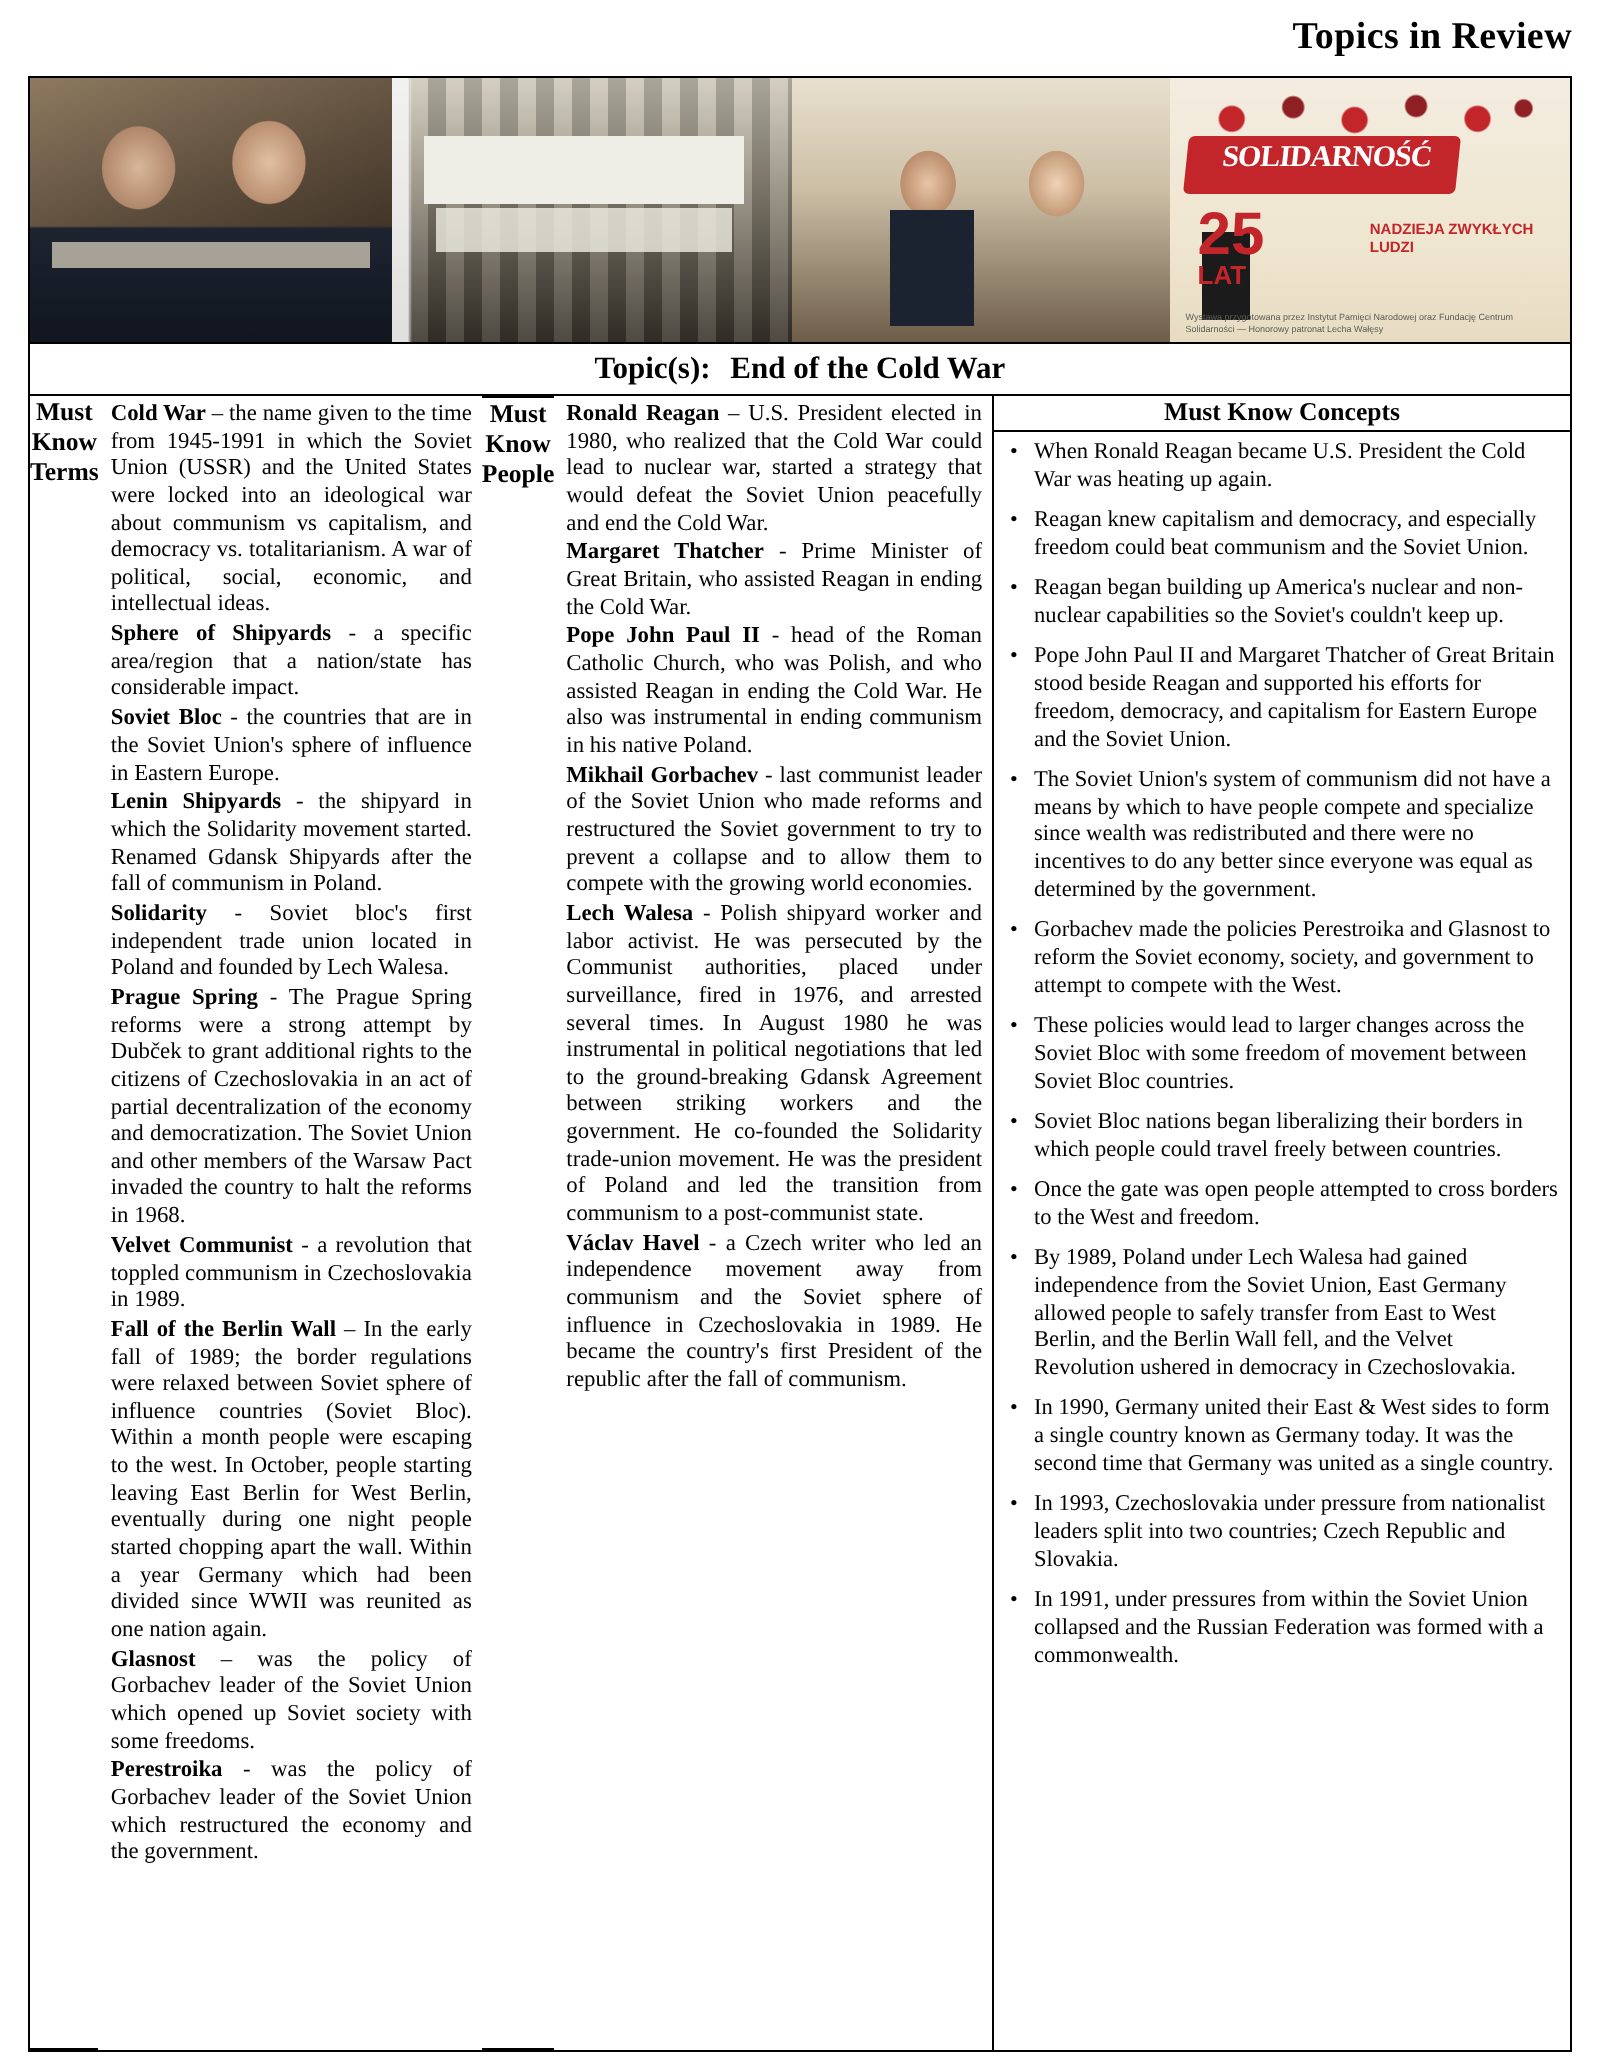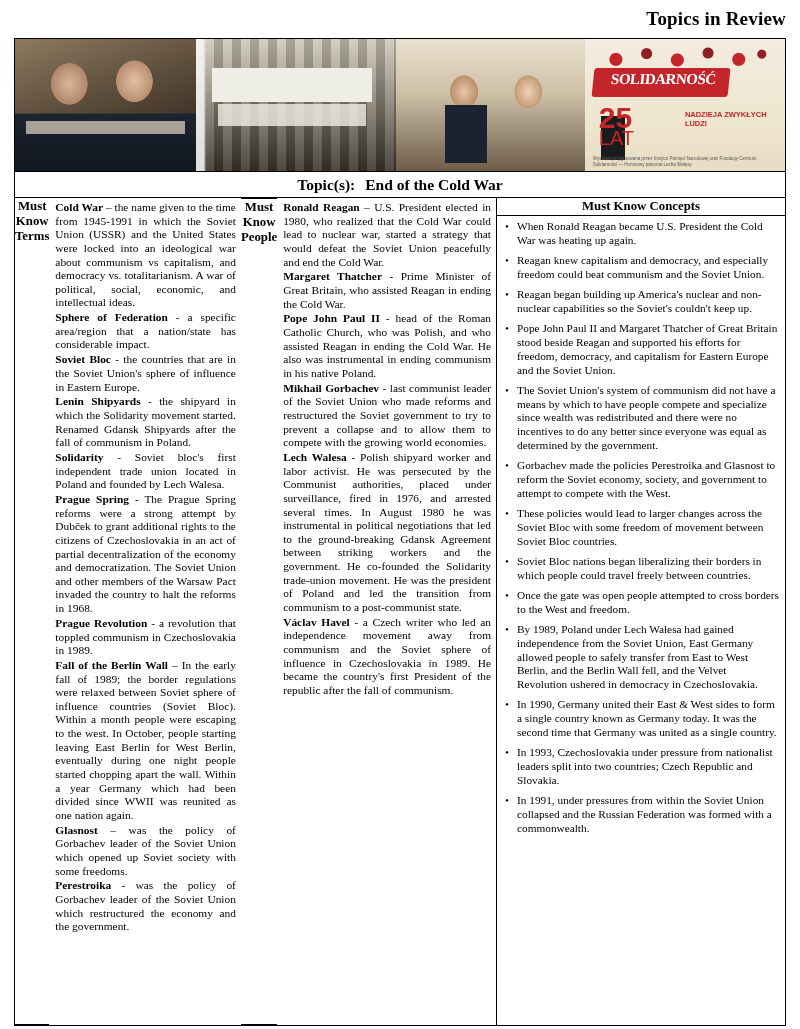--- a/index.html
+++ b/index.html
@@ -109,21 +109,21 @@
     transform: skewX(-6deg);
     overflow:hidden;
   }
   .sol-25 {
     position:absolute; left:7%; top:52%;
     color:#c2252a; font-weight:bold; font-size:30px; line-height:20px;
     font-family:"Liberation Sans", sans-serif;
   }
   .sol-lat {
     position:absolute; left:7%; top:70%;
-    color:#c2252a; font-weight:normal; font-size:20px; line-height:14px;
+    color:#c2252a; font-weight:bold; font-size:13px; line-height:14px;
     font-family:"Liberation Sans", sans-serif;
     text-align:right;
   }
   .sol-sub {
     position:absolute; right:4%; top:54%; width:46%;
     color:#c2252a; font-weight:bold; font-size:7.5px; line-height:9px;
     text-align:left; font-family:"Liberation Sans", sans-serif;
   }
   .sol-foot {
     position:absolute; left:4%; bottom:3%; width:92%;
@@ -240,26 +240,26 @@
     <span class="t-label">Topic(s):</span>
     <span>End of the Cold War</span>
   </div>
 
   <div class="grid">
 
     <div class="col-left">
       <div class="sec-head">Must Know Terms</div>
       <div class="entries" id="terms-list">
           <div class="entry"><b>Cold War</b><span> – </span><span>the name given to the time from 1945-1991 in which the Soviet Union (USSR) and the United States were locked into an ideological war about communism vs capitalism, and democracy vs. totalitarianism. A war of political, social, economic, and intellectual ideas.</span></div>
-          <div class="entry"><b>Sphere of Federation</b><span> - </span><span>a specific area/region that a nation/state has considerable impact.</span></div>
+          <div class="entry"><b>Sphere of Shipyards</b><span> - </span><span>a specific area/region that a nation/state has considerable impact.</span></div>
           <div class="entry"><b>Soviet Bloc</b><span> - </span><span>the countries that are in the Soviet Union's sphere of influence in Eastern Europe.</span></div>
           <div class="entry"><b>Lenin Shipyards</b><span> - </span><span>the shipyard in which the Solidarity movement started. Renamed Gdansk Shipyards after the fall of communism in Poland.</span></div>
           <div class="entry"><b>Solidarity</b><span> - </span><span>Soviet bloc's first independent trade union located in Poland and founded by Lech Walesa.</span></div>
           <div class="entry"><b>Prague Spring</b><span> - </span><span>The Prague Spring reforms were a strong attempt by Dubček to grant additional rights to the citizens of Czechoslovakia in an act of partial decentralization of the economy and democratization. The Soviet Union and other members of the Warsaw Pact invaded the country to halt the reforms in 1968.</span></div>
-          <div class="entry"><b>Prague Revolution</b><span> - </span><span>a revolution that toppled communism in Czechoslovakia in 1989.</span></div>
+          <div class="entry"><b>Velvet Communist</b><span> - </span><span>a revolution that toppled communism in Czechoslovakia in 1989.</span></div>
           <div class="entry"><b>Fall of the Berlin Wall</b><span> – </span><span>In the early fall of 1989; the border regulations were relaxed between Soviet sphere of influence countries (Soviet Bloc). Within a month people were escaping to the west. In October, people starting leaving East Berlin for West Berlin, eventually during one night people started chopping apart the wall. Within a year Germany which had been divided since WWII was reunited as one nation again.</span></div>
           <div class="entry"><b>Glasnost</b><span> – </span><span>was the policy of Gorbachev leader of the Soviet Union which opened up Soviet society with some freedoms.</span></div>
           <div class="entry"><b>Perestroika</b><span> - </span><span>was the policy of Gorbachev leader of the Soviet Union which restructured the economy and the government.</span></div>
         </div>
 
       <div class="sec-head mid">Must Know People</div>
       <div class="entries" id="people-list">
           <div class="entry"><b>Ronald Reagan</b><span> – </span><span>U.S. President elected in 1980, who realized that the Cold War could lead to nuclear war, started a strategy that would defeat the Soviet Union peacefully and end the Cold War.</span></div>
           <div class="entry"><b>Margaret Thatcher</b><span> - </span><span>Prime Minister of Great Britain, who assisted Reagan in ending the Cold War.</span></div>
           <div class="entry"><b>Pope John Paul II</b><span> - </span><span>head of the Roman Catholic Church, who was Polish, and who assisted Reagan in ending the Cold War. He also was instrumental in ending communism in his native Poland.</span></div>

